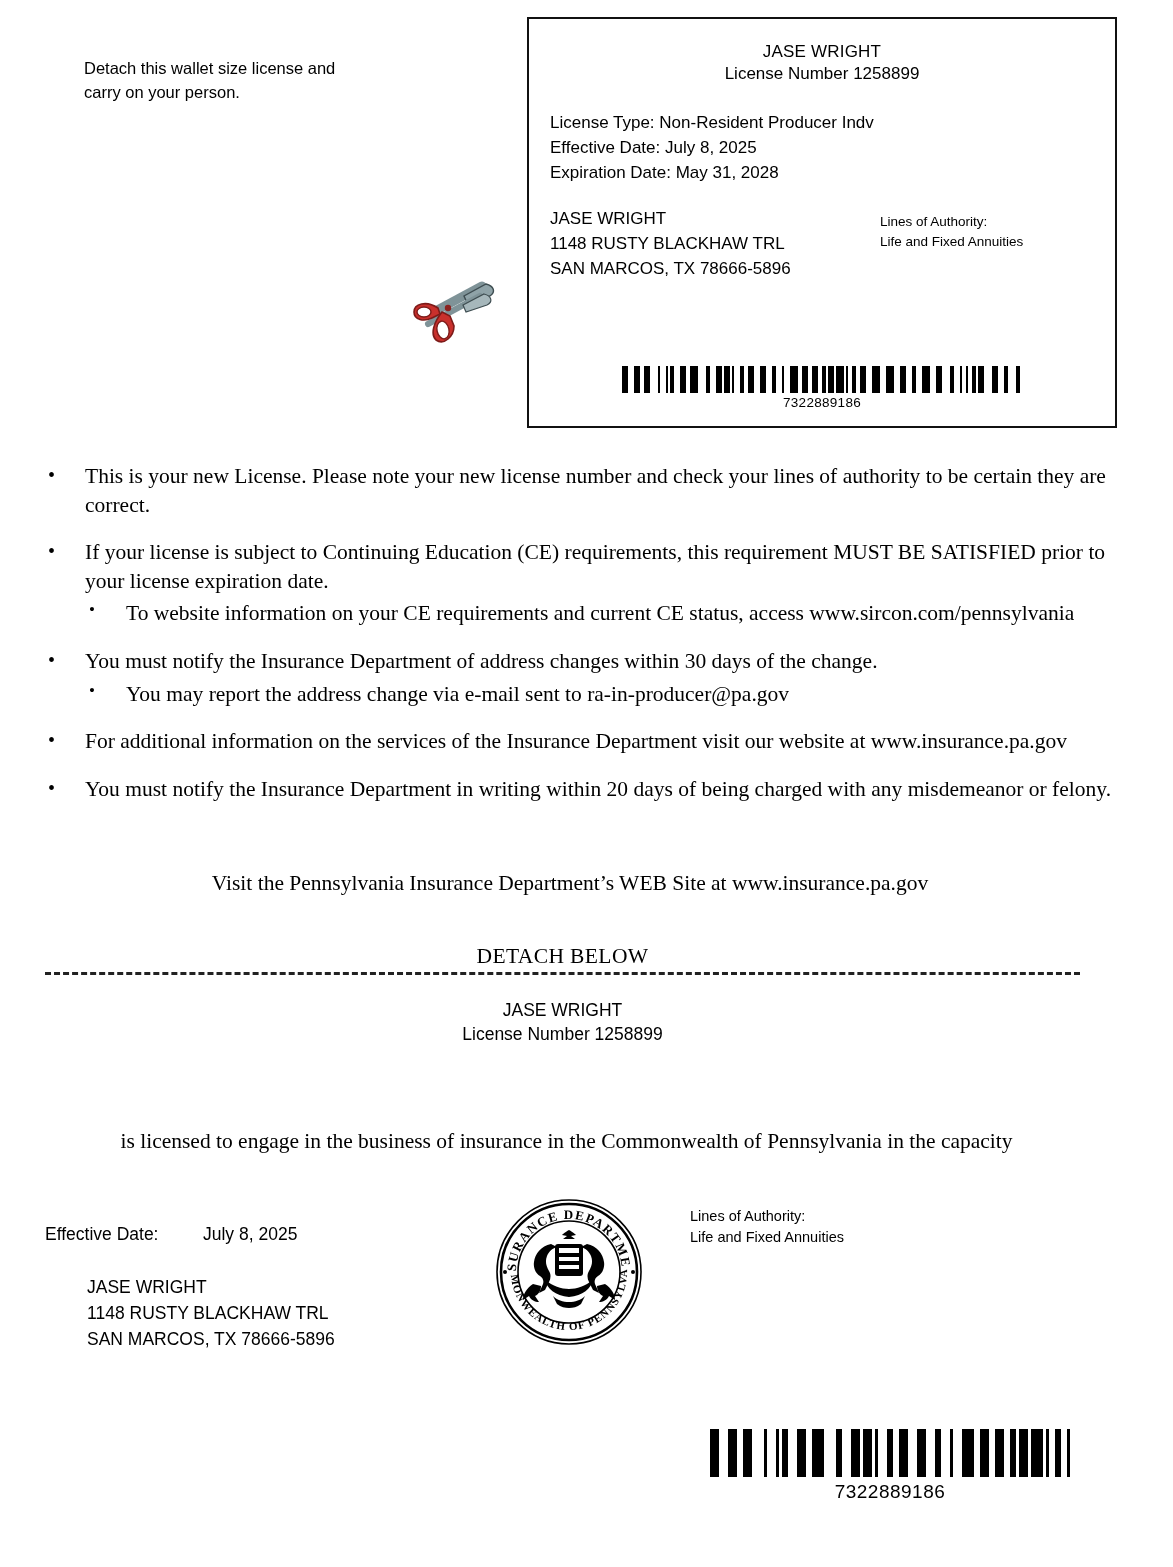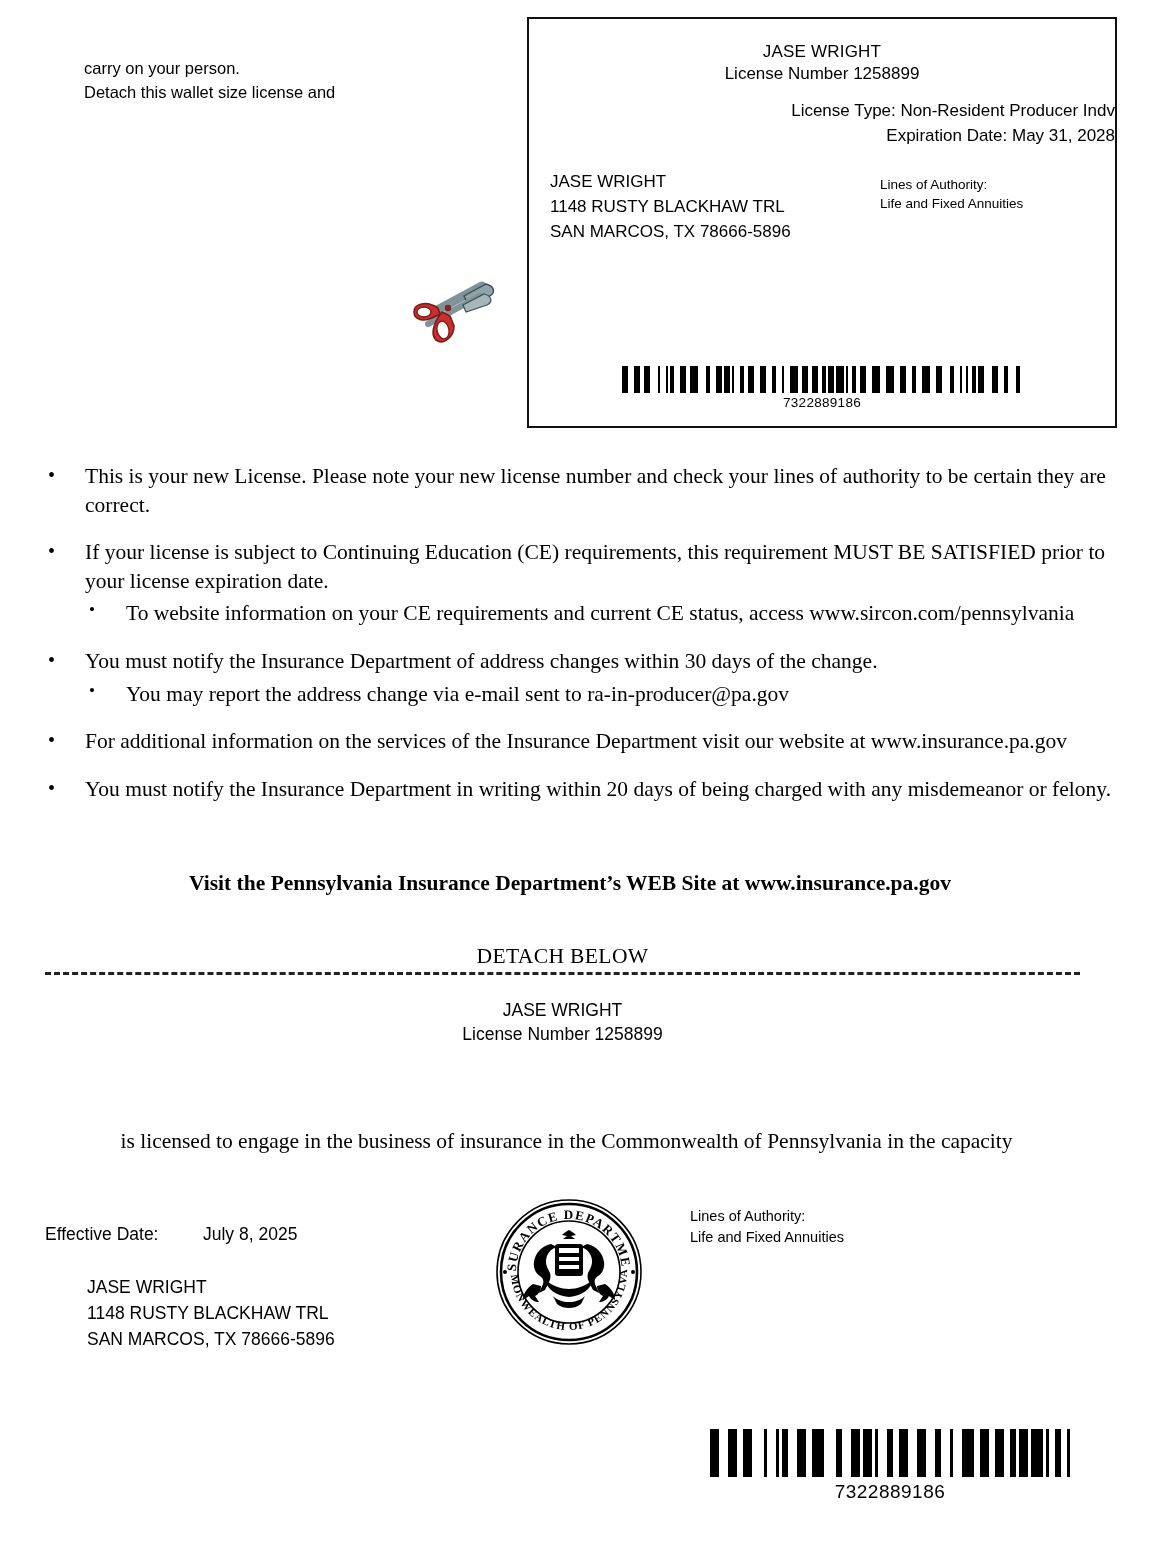--- a/index.html
+++ b/index.html
@@ -53,25 +53,24 @@
     font-size: 17px;
     margin-top: 23px;
     letter-spacing: .2px;
   }
   .wc-licnum {
     text-align: center;
     font-size: 17px;
     margin-top: 2px;
   }
   .wc-block {
-    margin-top: 14px;
+    margin-top: 26px;
     margin-left: 21px;
     font-size: 17px;
     line-height: 1.48;
-    text-align: right;
   }
   .wc-addr-row {
     display: flex;
     margin-top: 22px;
     margin-left: 21px;
   }
   .wc-addr {
     font-size: 17px;
     line-height: 1.45;
     width: 330px;
@@ -146,21 +145,21 @@
   .sub-text { flex: 1 1 auto; }
 
   
   .web-line {
     position: absolute;
     left: 0;
     top: 871px;
     width: 1140px;
     text-align: center;
     font-family: "Liberation Serif", serif;
-    font-weight: bold;
+    font-weight: normal;
     font-size: 21.5px;
   }
 
   
   .detach-below {
     position: absolute;
     left: 0;
     top: 944px;
     width: 1125px;
     text-align: center;
@@ -256,22 +255,22 @@
   .bottom-barcode-wrap .barcode-num {
     font-size: 19px;
     margin-top: 4px;
     letter-spacing: .5px;
   }
 </style>
 </head>
 <body>
 
 <div class="detach-note">
+  <div>Detach this wallet size license and</div>
   <div>carry on your person.</div>
-  <div>Detach this wallet size license and</div>
 </div>
 
 <div class="scissors">
   <svg viewBox="0 0 96 72" width="96" height="72" aria-hidden="true">
     <g>
       <path d="M22 42 L74 14" stroke="#7f9398" stroke-width="9" stroke-linecap="round" fill="none"></path>
       <path d="M78 12 C86 14 88 20 82 24 L60 33 L56 24 Z" fill="#8fa3a8" stroke="#3f4e52" stroke-width="1.4"></path>
       <path d="M20 52 L72 24" stroke="#7f9398" stroke-width="6" stroke-linecap="round" fill="none"></path>
       <path d="M76 22 C84 24 85 30 79 33 L58 40 L55 33 Z" fill="#a6b7bb" stroke="#3f4e52" stroke-width="1.2"></path>
       <path d="M30 36 C18 28 6 32 6 40 C6 48 16 50 24 46 L32 42 Z" fill="#c9302c" stroke="#7d1b19" stroke-width="1.6"></path>
@@ -282,20 +281,21 @@
     </g>
   </svg>
 </div>
 
 <div class="wallet-card">
   <div class="wc-name">JASE WRIGHT</div>
   <div class="wc-licnum">License Number 1258899</div>
 
   <div class="wc-block">
     <div>License Type: Non-Resident Producer Indv</div>
+    <div>Effective Date: July 8, 2025</div>
     <div>Expiration Date: May 31, 2028</div>
   </div>
 
   <div class="wc-addr-row">
     <div class="wc-addr">
       <div>JASE WRIGHT</div>
       <div>1148 RUSTY BLACKHAW TRL</div>
       <div>SAN MARCOS, TX  78666-5896</div>
     </div>
     <div class="wc-loa">

